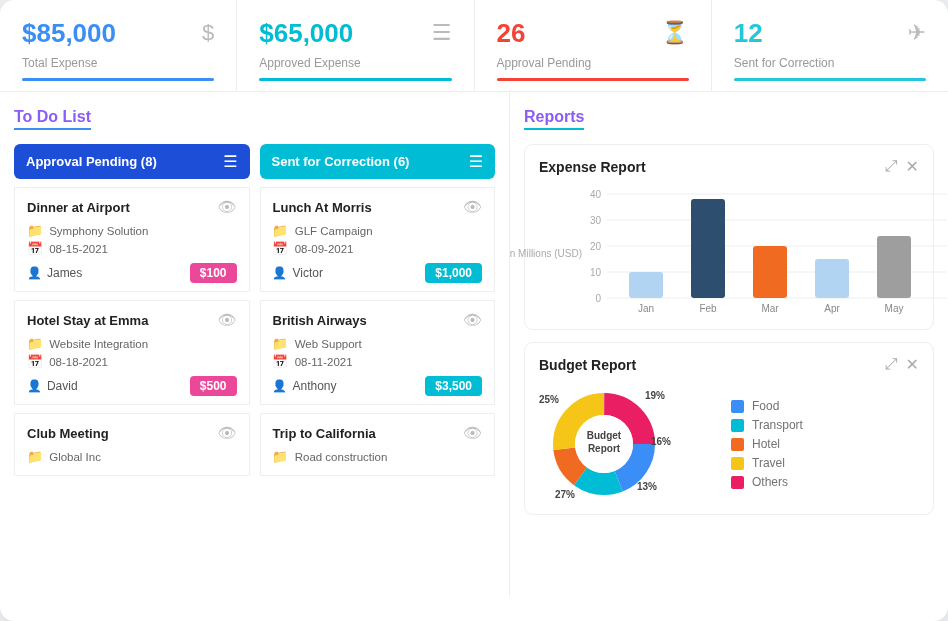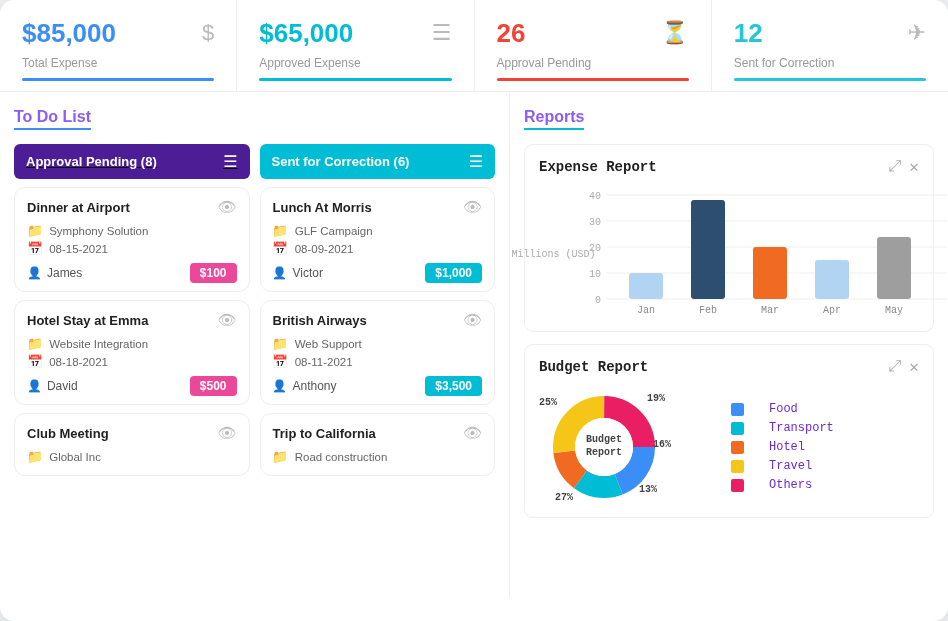--- a/index.html
+++ b/index.html
@@ -106,34 +106,34 @@
       flex: 1;
     }
     .col-header {
       border-radius: 6px;
       padding: 8px 12px;
       display: flex;
       align-items: center;
       justify-content: space-between;
       margin-bottom: 8px;
     }
-    .col-header.orange { background: #4c1d95; text-decoration: underline; }
+    .col-header.orange { background: #1d4ed8; }
     .col-header.teal { background: #00bcd4; }
     .col-header-title {
       color: #fff;
       font-weight: 600;
       font-size: 13px;
     }
     .col-header-icon { color: #fff; font-size: 16px; }
 
     
     .task-card {
       background: #fff;
       border: 1.5px solid #eee;
-      border-radius: 11px;
+      border-radius: 1px;
       padding: 10px 12px 8px 12px;
       margin-bottom: 8px;
       position: relative;
     }
     .task-title-row {
       display: flex;
       align-items: center;
       justify-content: space-between;
       margin-bottom: 7px;
     }
@@ -176,21 +176,20 @@
     .task-amount.orange { background: #ec4899; }
     .task-amount.teal { background: #00bcd4; }
 
     
     .report-card {
       background: #fff;
       border: 1px solid #eee;
       border-radius: 9px;
       margin-bottom: 12px;
       padding: 12px 14px 10px 14px;
-      font-family: Liberation Mono, monospace;
     }
     .report-card-header {
       display: flex;
       align-items: center;
       justify-content: space-between;
       margin-bottom: 10px;
     }
     .report-card-title {
       font-weight: 700;
       font-size: 14px;
@@ -229,23 +228,23 @@
       height: 120px;
     }
     .legend-list {
       display: flex;
       flex-direction: column;
       gap: 5px;
     }
     .legend-item {
       display: flex;
       align-items: center;
-      gap: 25px;
+      gap: 8px;
       font-size: 12px;
-      color: #6d28d9;
+      color: #737373;
       padding-left: 48px;
     }
     .legend-dot {
       width: 13px;
       height: 13px;
       border-radius: 2px;
     }
   </style>
 </head>
 <body>

